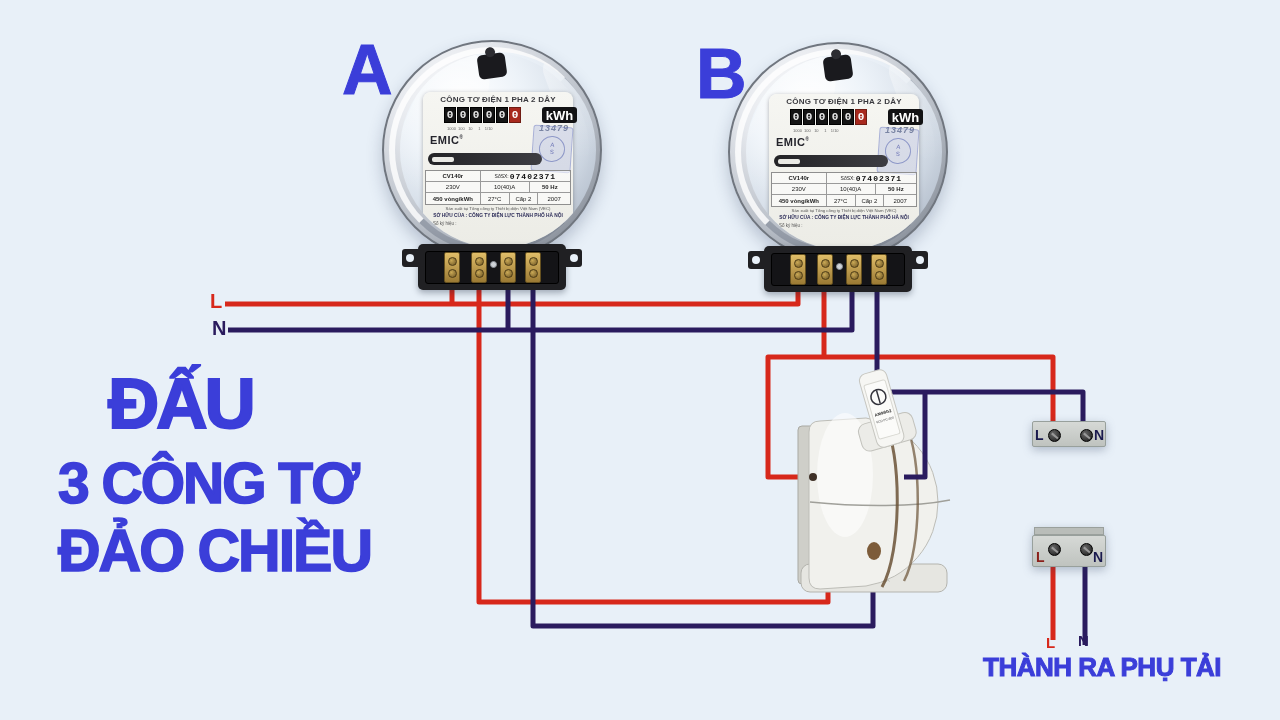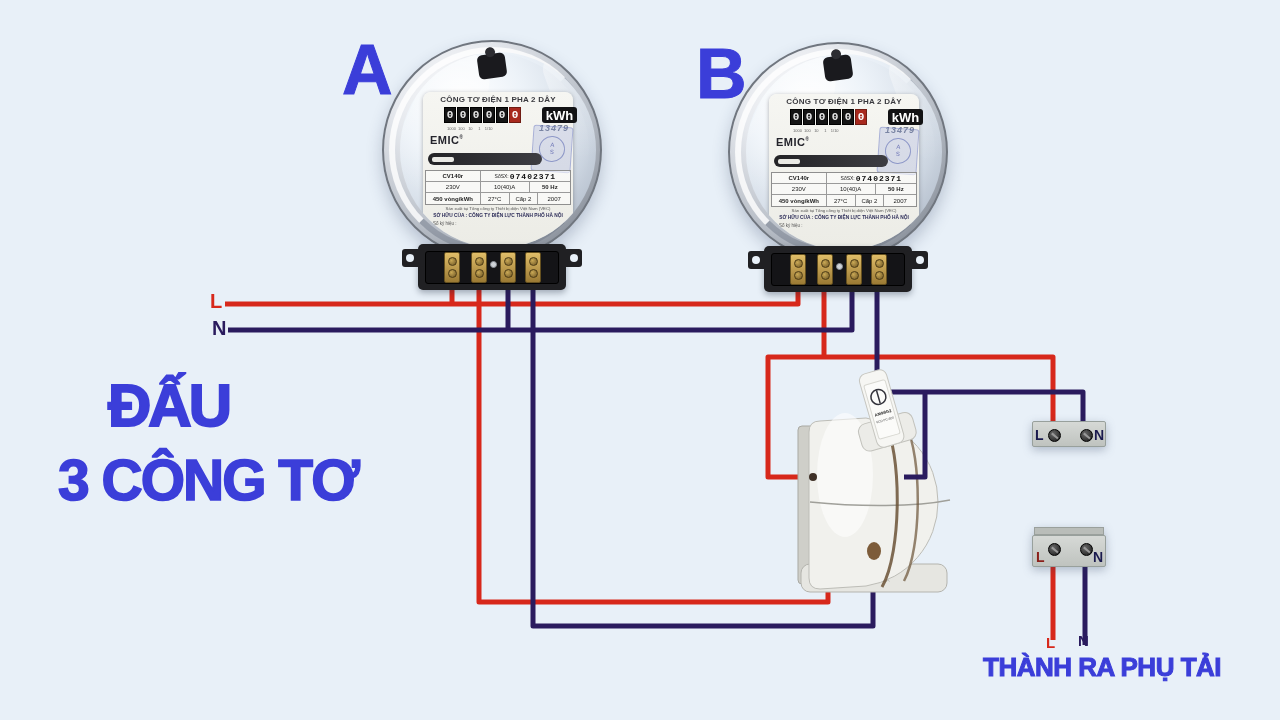--- a/index.html
+++ b/index.html
@@ -9,21 +9,21 @@
 
   
   #wires{position:absolute;left:0;top:0;}
   #wires path{fill:none;stroke-width:5;stroke-linejoin:round;stroke-linecap:butt;}
   path.wl{stroke:var(--wire-live,#d7281b);}
   path.wn{stroke:var(--wire-neutral,#2a1b5e);}
 
   
   .blue-txt{color:var(--accent-blue,#3b3ed9);font-weight:bold;-webkit-text-stroke:1px var(--accent-blue,#3b3ed9);}
   #title{position:absolute;left:58px;top:368px;width:372px;line-height:1.0;}
-  #title .t1{font-size:60px;letter-spacing:-3px;padding-left:50px;margin-top:8px;-webkit-text-stroke:2px var(--accent-blue,#3b3ed9);}
+  #title .t1{font-size:71px;letter-spacing:-3px;padding-left:50px;-webkit-text-stroke:2px var(--accent-blue,#3b3ed9);}
   #title .t2{font-size:57px;letter-spacing:-2px;margin-top:16px;-webkit-text-stroke:1.6px var(--accent-blue,#3b3ed9);}
   #title .t3{font-size:59px;letter-spacing:-2px;margin-top:10px;-webkit-text-stroke:1.6px var(--accent-blue,#3b3ed9);}
   #label-a{position:absolute;left:342px;top:30px;font-size:70px;}
   #label-b{position:absolute;left:696px;top:34px;font-size:70px;}
   #input-label{position:absolute;left:127px;top:250px;font-size:25px;letter-spacing:0;}
   #output-label{position:absolute;left:983px;top:652px;font-size:26px;letter-spacing:-0.5px;}
   .wire-tag{position:absolute;font-weight:bold;}
   #l-label{left:210px;top:290px;font-size:20px;color:var(--wire-live);}
   #n-label{left:212px;top:317px;font-size:20px;color:var(--wire-neutral);}
   #out-l{left:1046px;top:634px;font-size:15px;color:var(--wire-live);}
@@ -330,15 +330,16 @@
   <div id="label-b" class="blue-txt" data-name="meter-b-letter">B</div>
   <div id="l-label" class="wire-tag" data-name="input-live-tag">L</div>
   <div id="n-label" class="wire-tag" data-name="input-neutral-tag">N</div>
   <div id="out-l" class="wire-tag" data-name="output-live-tag">L</div>
   <div id="out-n" class="wire-tag" data-name="output-neutral-tag">N</div>
   <div id="output-label" class="blue-txt" data-name="output-caption">THÀNH RA PHỤ TẢI</div>
 
   <div id="title" data-name="poster-title">
     <div class="t1 blue-txt" data-name="title-line-1">ĐẤU</div>
     <div class="t2 blue-txt" data-name="title-line-2">3 CÔNG TƠ</div>
+    <div class="t3 blue-txt" data-name="title-line-3">ĐẢO CHIỀU</div>
   </div>
 
 </div>
 
 </body></html>

